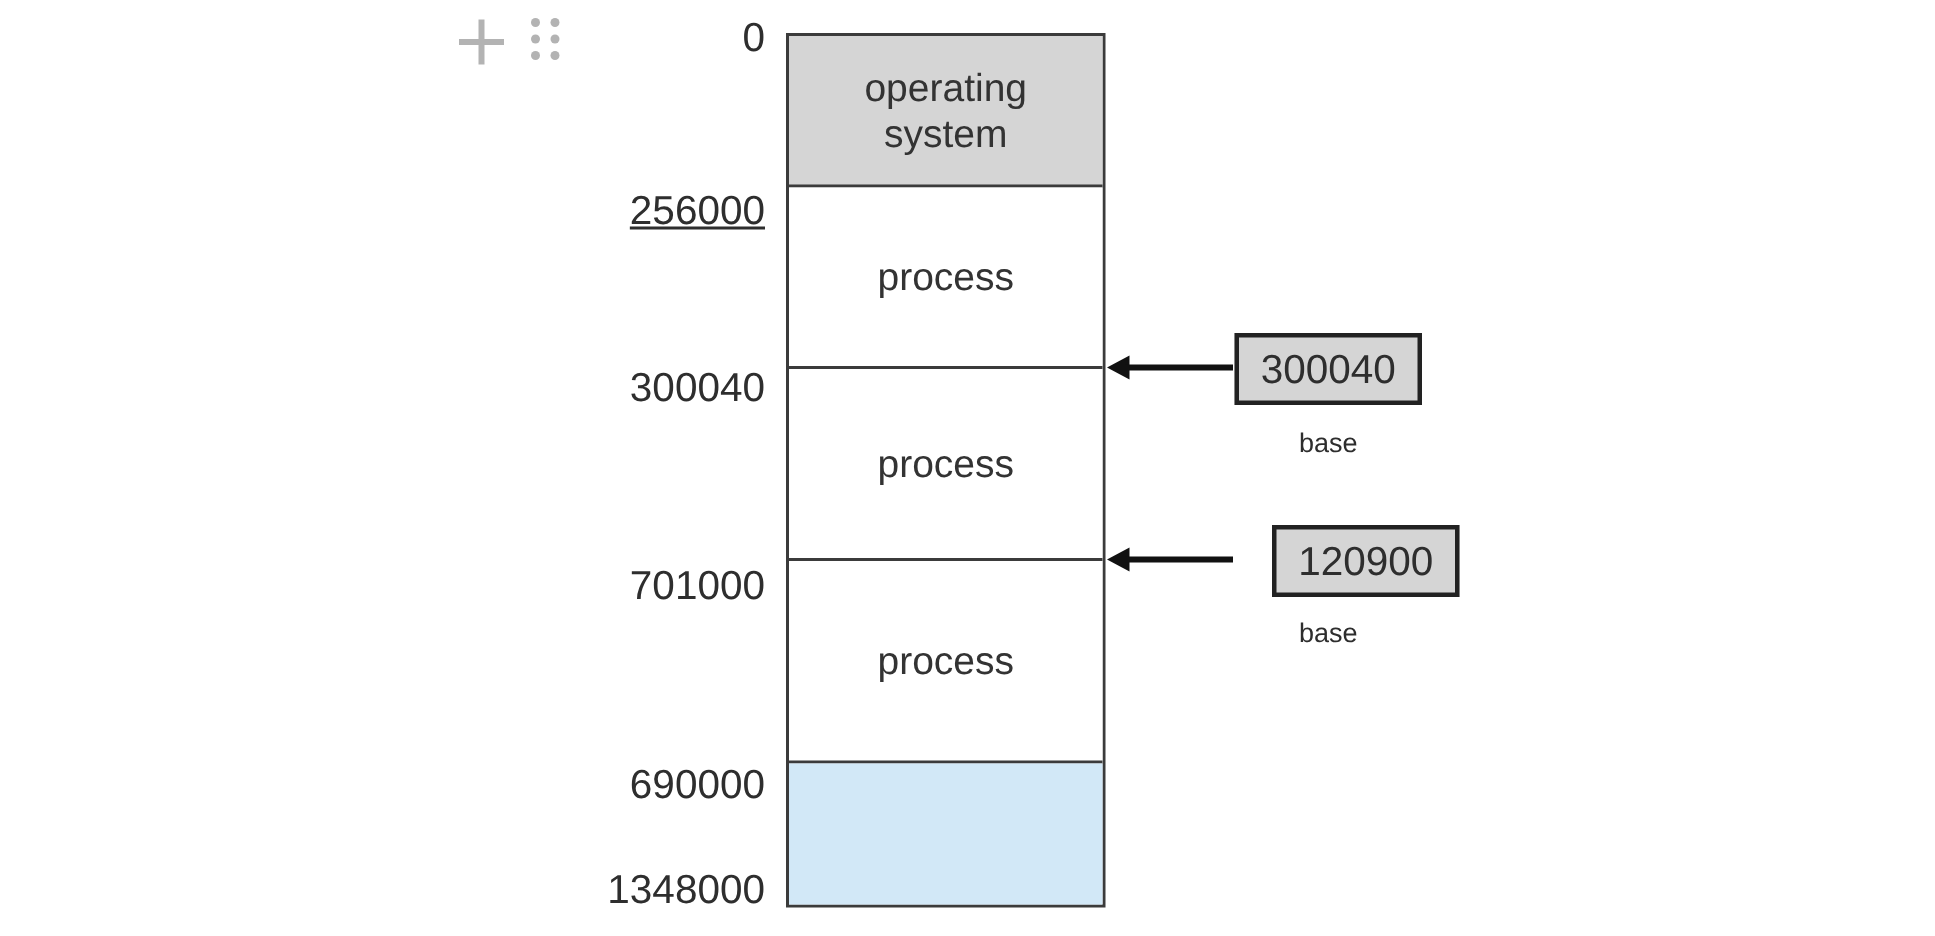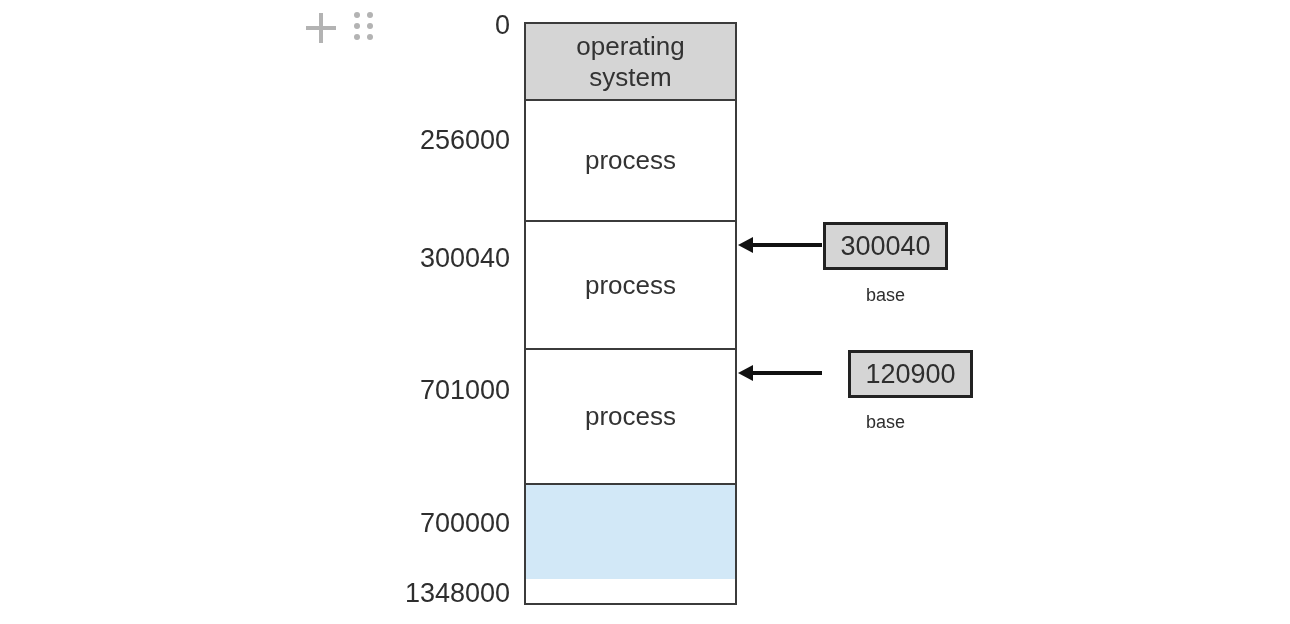--- a/index.html
+++ b/index.html
@@ -39,36 +39,36 @@
     border: 2px solid #3b3b3b;
     box-sizing: border-box;
     background: #ffffff;
   }
   .seg {
     box-sizing: border-box;
     display: flex; align-items: center; justify-content: center;
     text-align: center;
     font-size: 26px; line-height: 1.18; color: #333333;
   }
-  .seg-0 { height: 77px; border-bottom: 2px solid #3b3b3b; background: #d5d5d5; }
+  .seg-0 { height: 101px; border-bottom: 2px solid #3b3b3b; background: #d5d5d5; }
   .seg-1 { height: 121px; border-bottom: 2px solid #3b3b3b; background: #ffffff; }
   .seg-2 { height: 128px; border-bottom: 2px solid #3b3b3b; background: #ffffff; }
   .seg-3 { height: 135px; border-bottom: 2px solid #3b3b3b; background: #ffffff; }
   .seg-4 { height: 94px;  background: #d2e8f7; }
   .seg-label { display: inline-block; width: 150px; }
 
   
   .addr {
     position: absolute; left: 330px; width: 180px;
     text-align: right;
     font-size: 27px; line-height: 28px; color: #2e2e2e;
     white-space: nowrap;
   }
   .addr-0 { top: 11px; }
-  .addr-1 { top: 126px; }
+  .addr-1 { top: 126px; text-decoration: underline; }
   .addr-2 { top: 244px; }
   .addr-3 { top: 376px; }
   .addr-4 { top: 509px; }
   .addr-5 { top: 579px; }
 
   
   .reg-box {
     position: absolute; left: 823px; width: 125px; height: 48px;
     box-sizing: border-box;
     border: 3px solid #222222;
@@ -139,21 +139,21 @@
       </div>
       <div class="seg seg-4">
         <span class="seg-label"></span>
       </div>
     </div>
 
     <span class="addr addr-0">0</span>
     <span class="addr addr-1">256000</span>
     <span class="addr addr-2">300040</span>
     <span class="addr addr-3">701000</span>
-    <span class="addr addr-4">700000</span>
+    <span class="addr addr-4">690000</span>
     <span class="addr addr-5">1348000</span>
 
     <div class="reg-box reg-base">
       <span>300040</span>
     </div>
     <div class="reg-caption cap-base">base</div>
     <div class="arrow arrow-base">
       <span class="head"></span>
       <span class="shaft"></span>
     </div>

